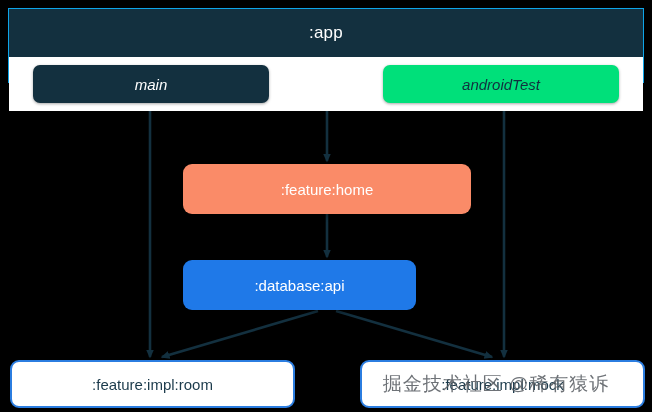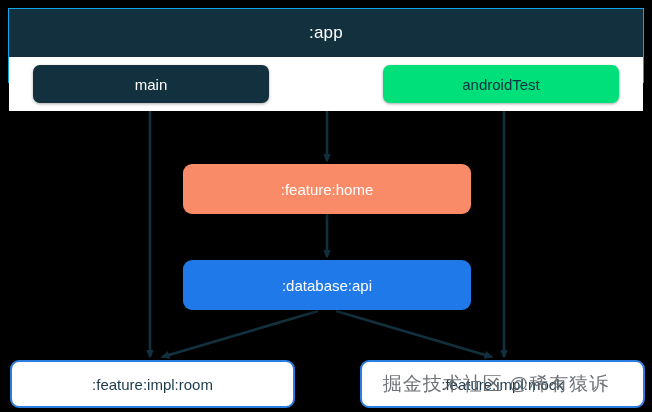--- a/index.html
+++ b/index.html
@@ -58,20 +58,21 @@
   .chip {
     position: absolute;
     height: 38px;
     border-radius: 7px;
     display: flex;
     align-items: center;
     justify-content: center;
     box-sizing: border-box;
     box-shadow: 0 1px 3px rgba(0,0,0,0.35);
     font-size: 15px;
+    font-style: italic;
   }
   .chip-main {
     left: 24px;
     top: 8px;
     width: 236px;
     background: #13303f;
     color: #ffffff;
   }
   .chip-androidtest {
     right: 24px;
@@ -96,21 +97,21 @@
     top: 164px;
     width: 288px;
     height: 50px;
     background: #fa8b68;
     color: #ffffff;
     box-shadow: 0 2px 5px rgba(0,0,0,0.4);
   }
   .node-database-api {
     left: 183px;
     top: 260px;
-    width: 288px;
+    width: 233px;
     height: 50px;
     background: #1f79e8;
     color: #ffffff;
     box-shadow: 0 2px 5px rgba(0,0,0,0.4);
   }
   .node-impl-room {
     left: 10px;
     top: 360px;
     width: 285px;
     height: 48px;

